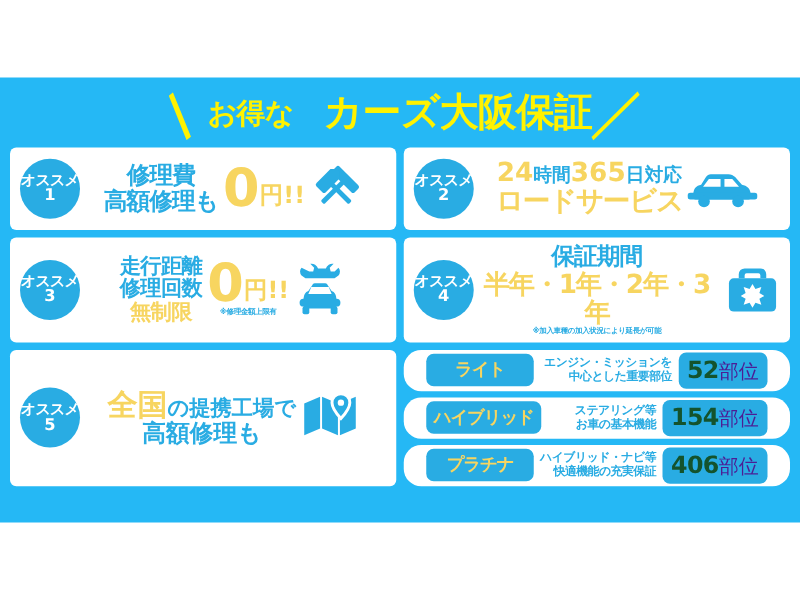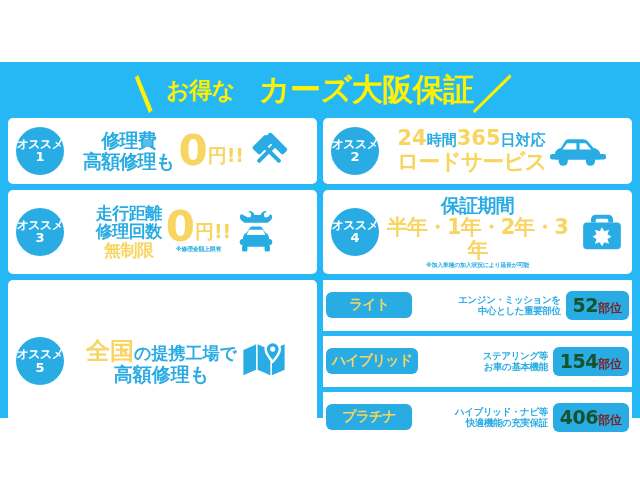--- a/index.html
+++ b/index.html
@@ -112,26 +112,26 @@
 
   
   .plans {
     display: flex;
     flex-direction: column;
     justify-content: space-between;
     gap: 5px;
   }
   .plan {
     background: #ffffff;
-    border-radius: 0;
-    display: flex;
-    align-items: center;
-    padding: 3px 3px;
+    border-radius: 14px;
+    display: flex;
+    align-items: center;
+    padding: 3px 18px;
     gap: 5px;
-    height: 51px;
+    height: 33px;
   }
   .pill {
     background: #29ACE3;
     color: #F7D560;
     border-radius: 6px;
     font-size: 14px;
     font-weight: bold;
     letter-spacing: -1px;
     padding: 4px 6px;
     min-width: 86px;
@@ -149,21 +149,21 @@
   }
   .count {
     background: #29ACE3;
     border-radius: 6px;
     padding: 3px 7px;
     white-space: nowrap;
     display: flex;
     align-items: baseline;
   }
   .count-num  { color: #14532d; font-size: 19px; font-weight: bold; letter-spacing: -0.5px; }
-  .count-unit { color: #7f1d1d; font-size: 12px; font-weight: bold; }
+  .count-unit { color: #4c1d95; font-size: 16px; font-weight: normal; }
 </style>
 </head>
 <body>
 
 <div id="poster">
 
   <div class="title-row">
     <span class="slash left">＼</span>
     <span class="title-small">お得な</span>
     <span class="title-big">カーズ大阪保証</span>

